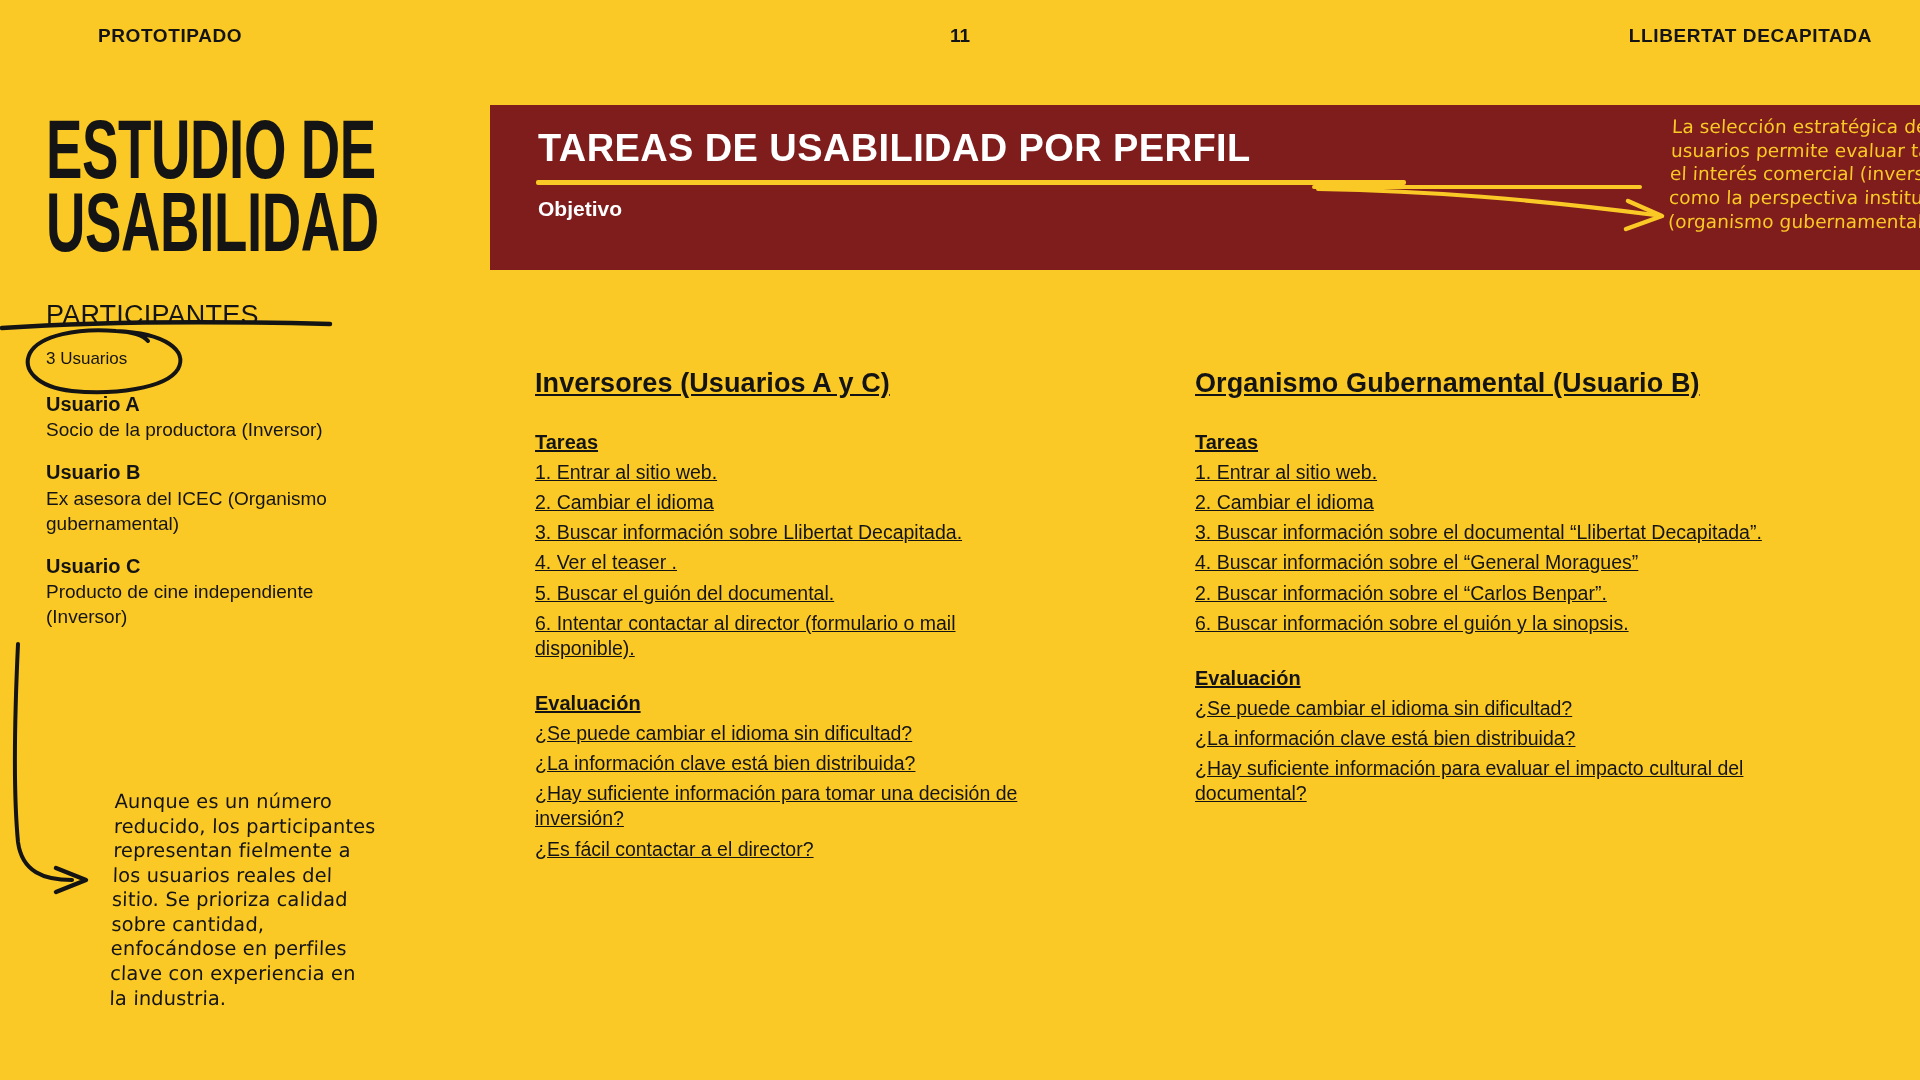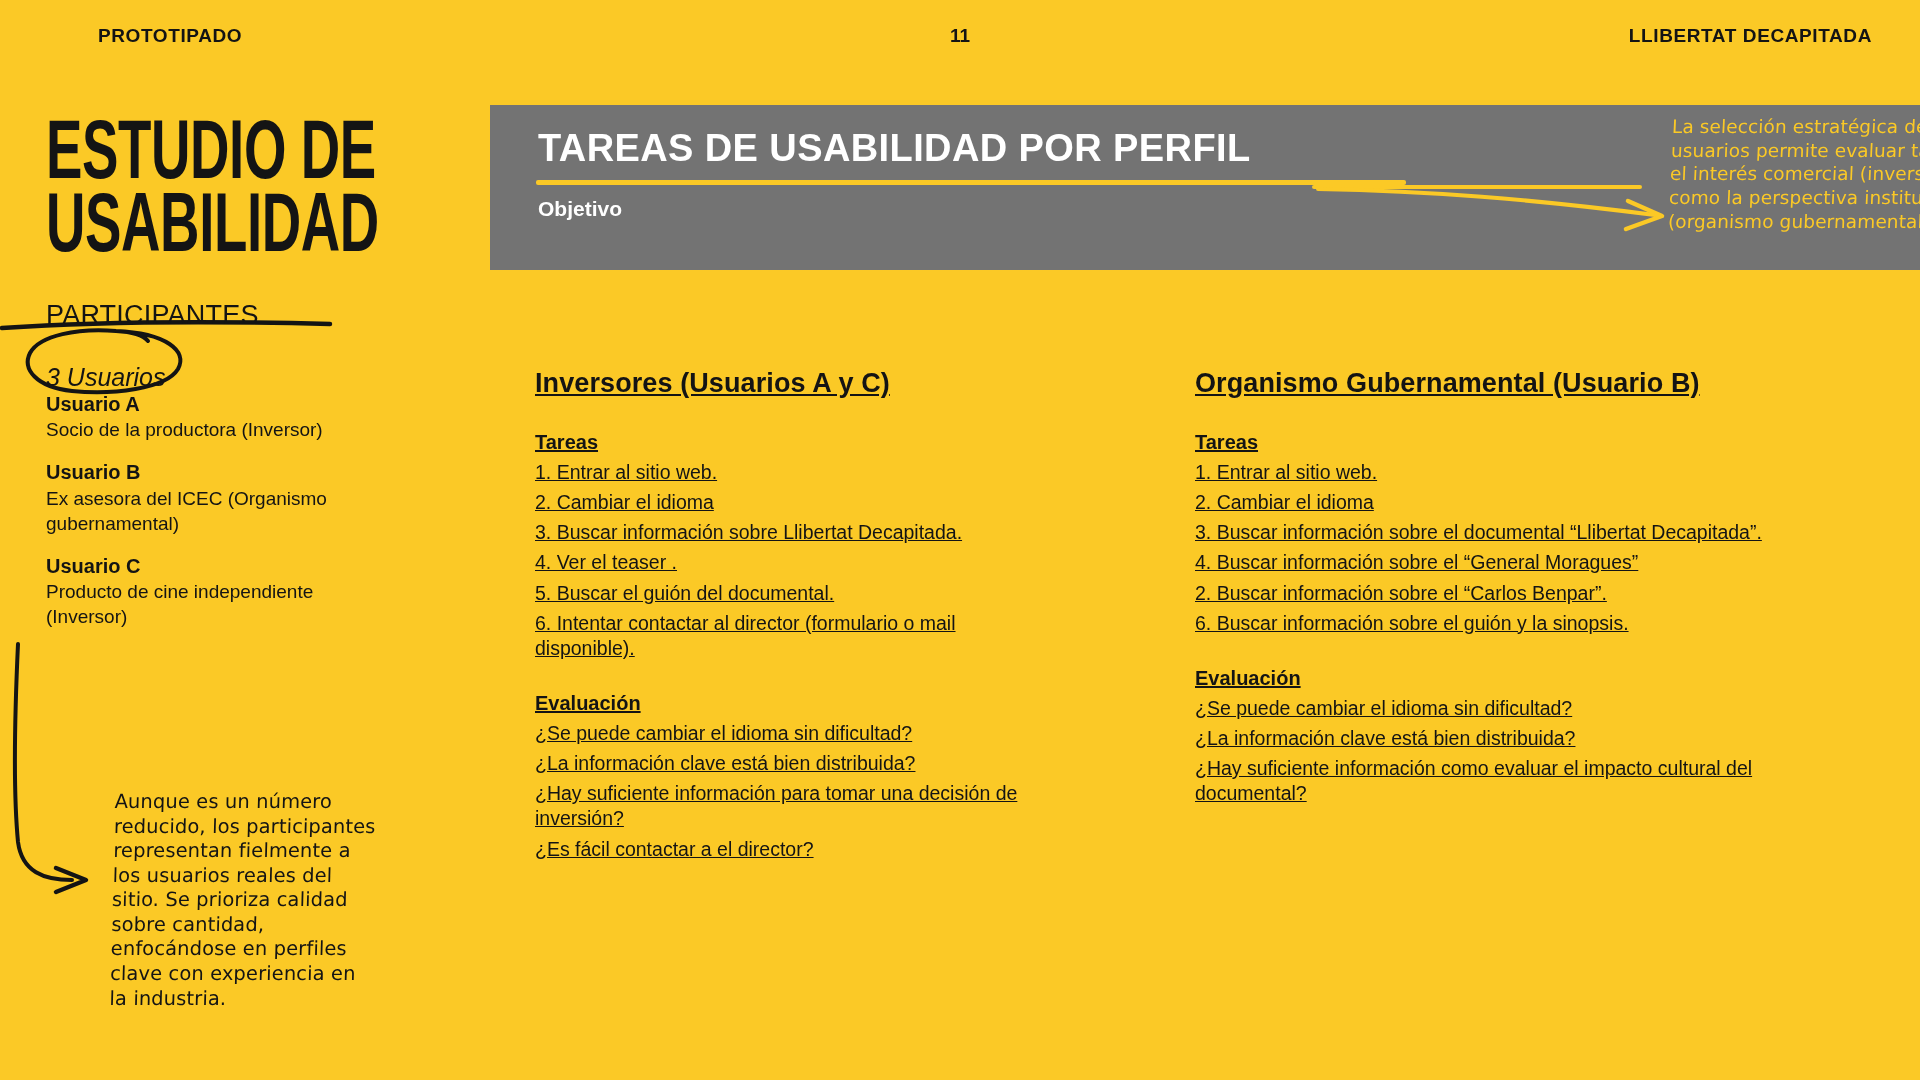--- a/index.html
+++ b/index.html
@@ -77,21 +77,21 @@
     height: 14px;
   }
 
   
   .black-panel {
     position: absolute;
     left: 490px;
     top: 105px;
     width: 1430px;
     height: 165px;
-    background: #737373;
+    background: #7f1d1d;
   }
   .panel-title {
     position: absolute;
     left: 48px;
     top: 22px;
     color: #FFFFFF;
     font-size: 38px;
     font-weight: 700;
     letter-spacing: 0.4px;
     white-space: nowrap;
@@ -164,24 +164,23 @@
     letter-spacing: 0.2px;
     margin-bottom: 16px;
   }
   .count-wrap {
     position: relative;
     height: 30px;
     margin-bottom: 14px;
   }
   .count-text {
     position: absolute;
-    left: 0; top: 16px;
-    font-size: 25px;
-    color: #141414;
-    font-style: italic;
+    left: 0; top: 2px;
+    font-size: 17px;
+    color: #141414;
   }
   .count-circle {
     position: absolute;
     left: -30px;
     top: -22px;
     width: 190px;
     height: 72px;
     pointer-events: none;
   }
   .user-block { margin-bottom: 17px; }
@@ -360,15 +359,15 @@
     <li>3. Buscar información sobre el documental “Llibertat Decapitada”.</li>
     <li>4. Buscar información sobre el “General Moragues”</li>
     <li>2. Buscar información sobre el “Carlos Benpar”.</li>
     <li>6. Buscar información sobre el guión y la sinopsis.</li>
   </ul>
   <div class="spacer"></div>
   <div class="sec-head">Evaluación</div>
   <ul class="sec-list">
     <li>¿Se puede cambiar el idioma sin dificultad?</li>
     <li>¿La información clave está bien distribuida?</li>
-    <li>¿Hay suficiente información como evaluar el impacto cultural del documental?</li>
+    <li>¿Hay suficiente información para evaluar el impacto cultural del documental?</li>
   </ul>
 </div>
 
 </body></html>

